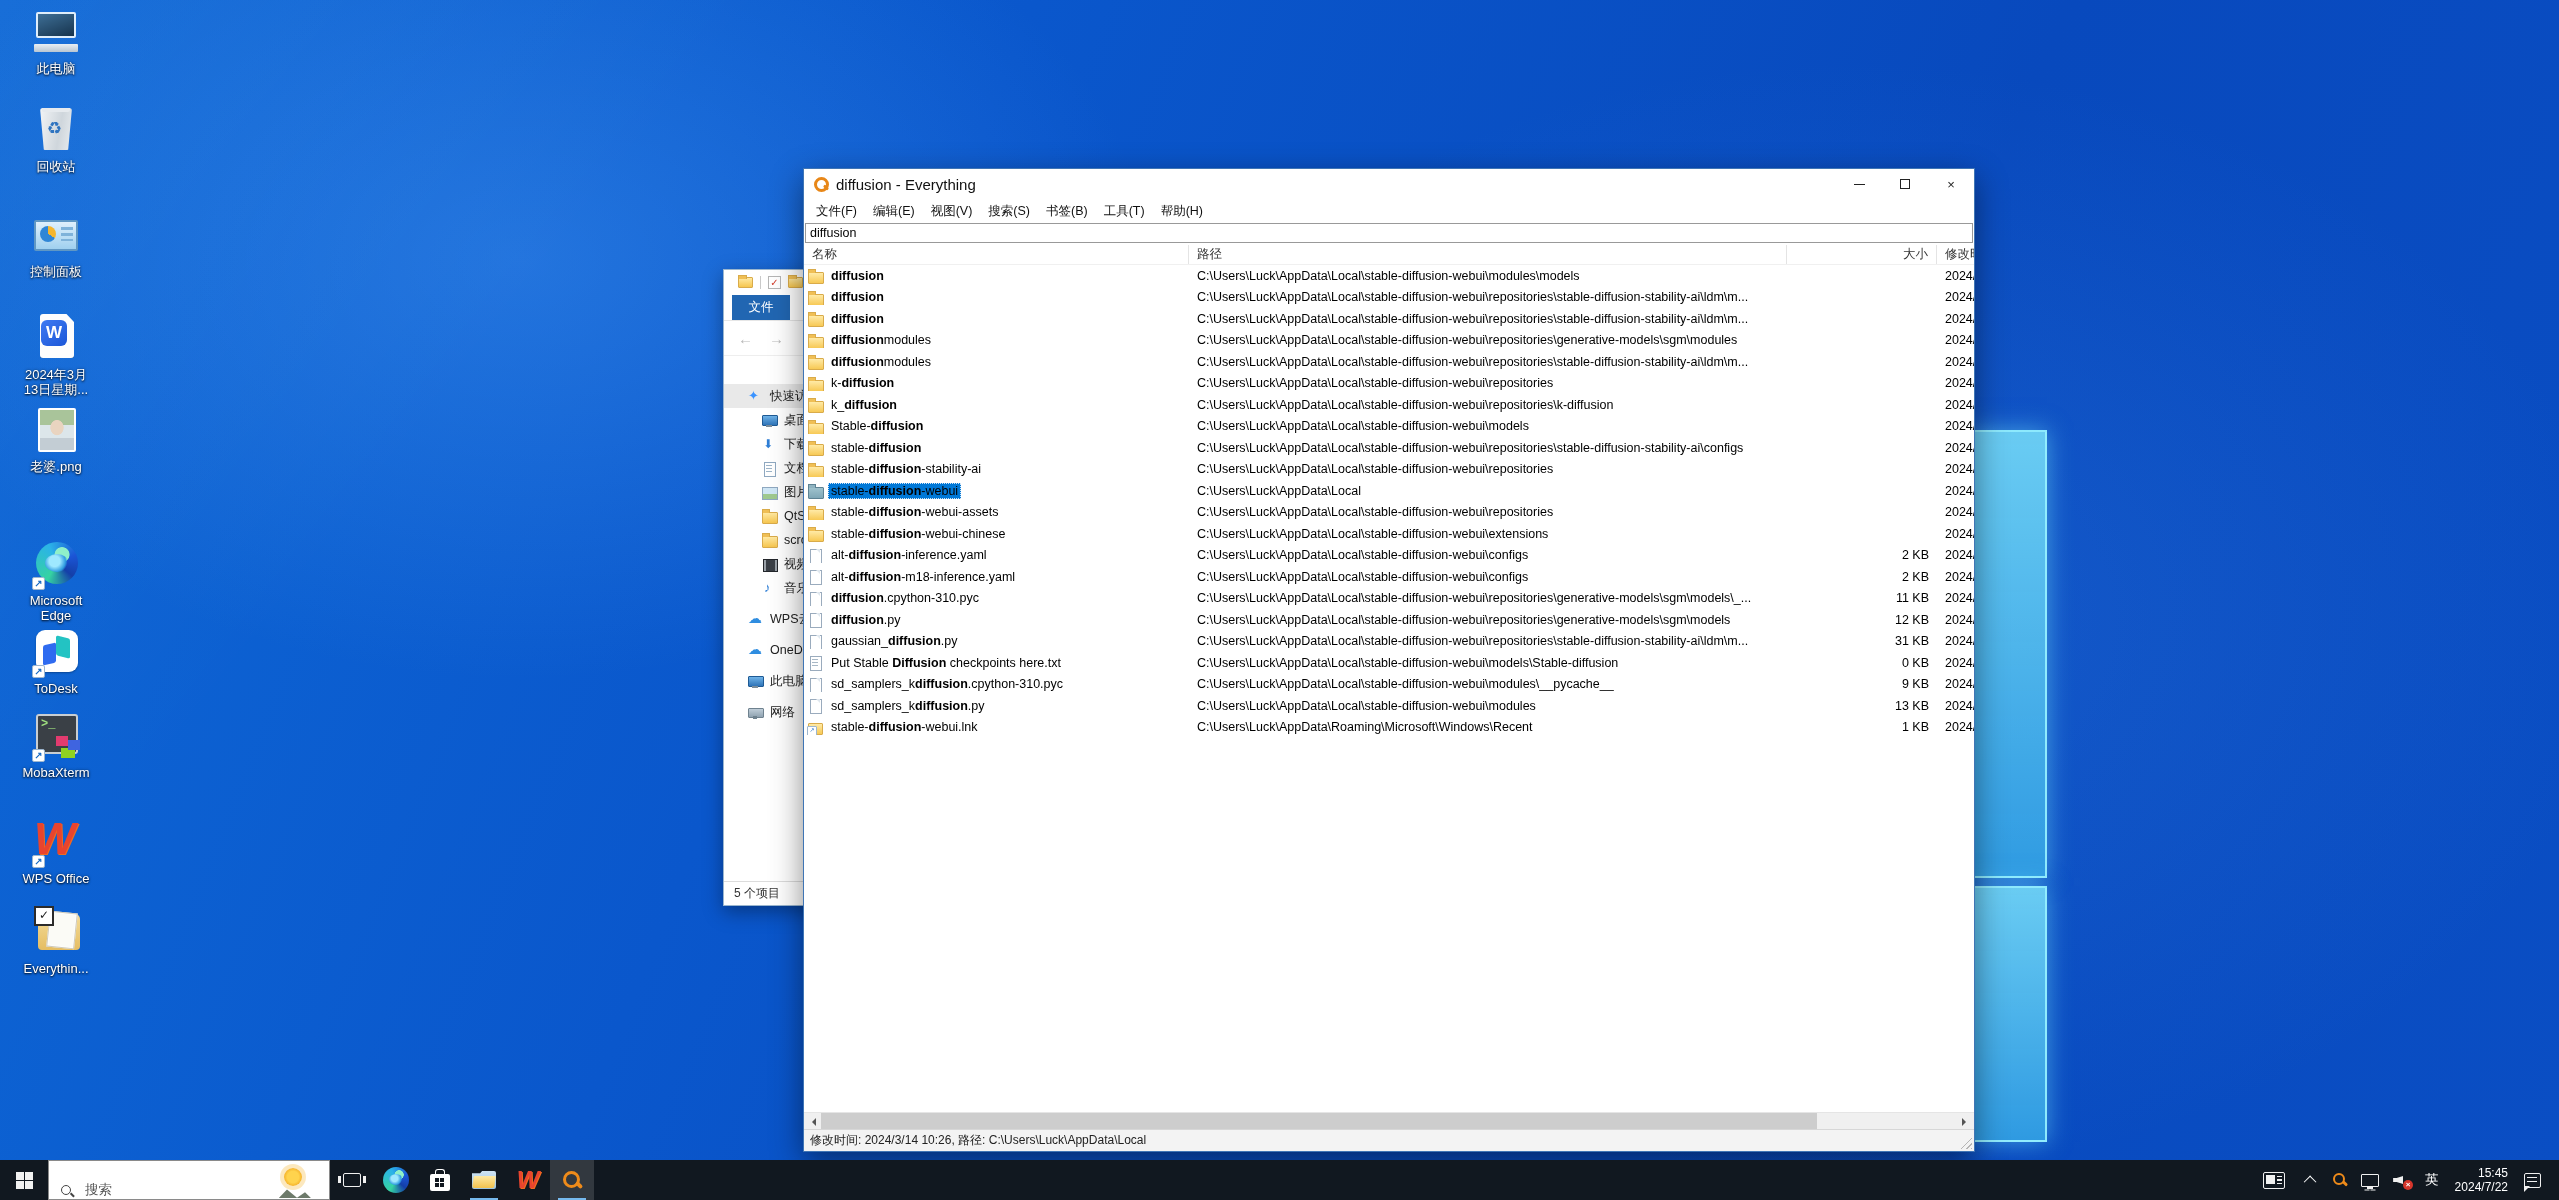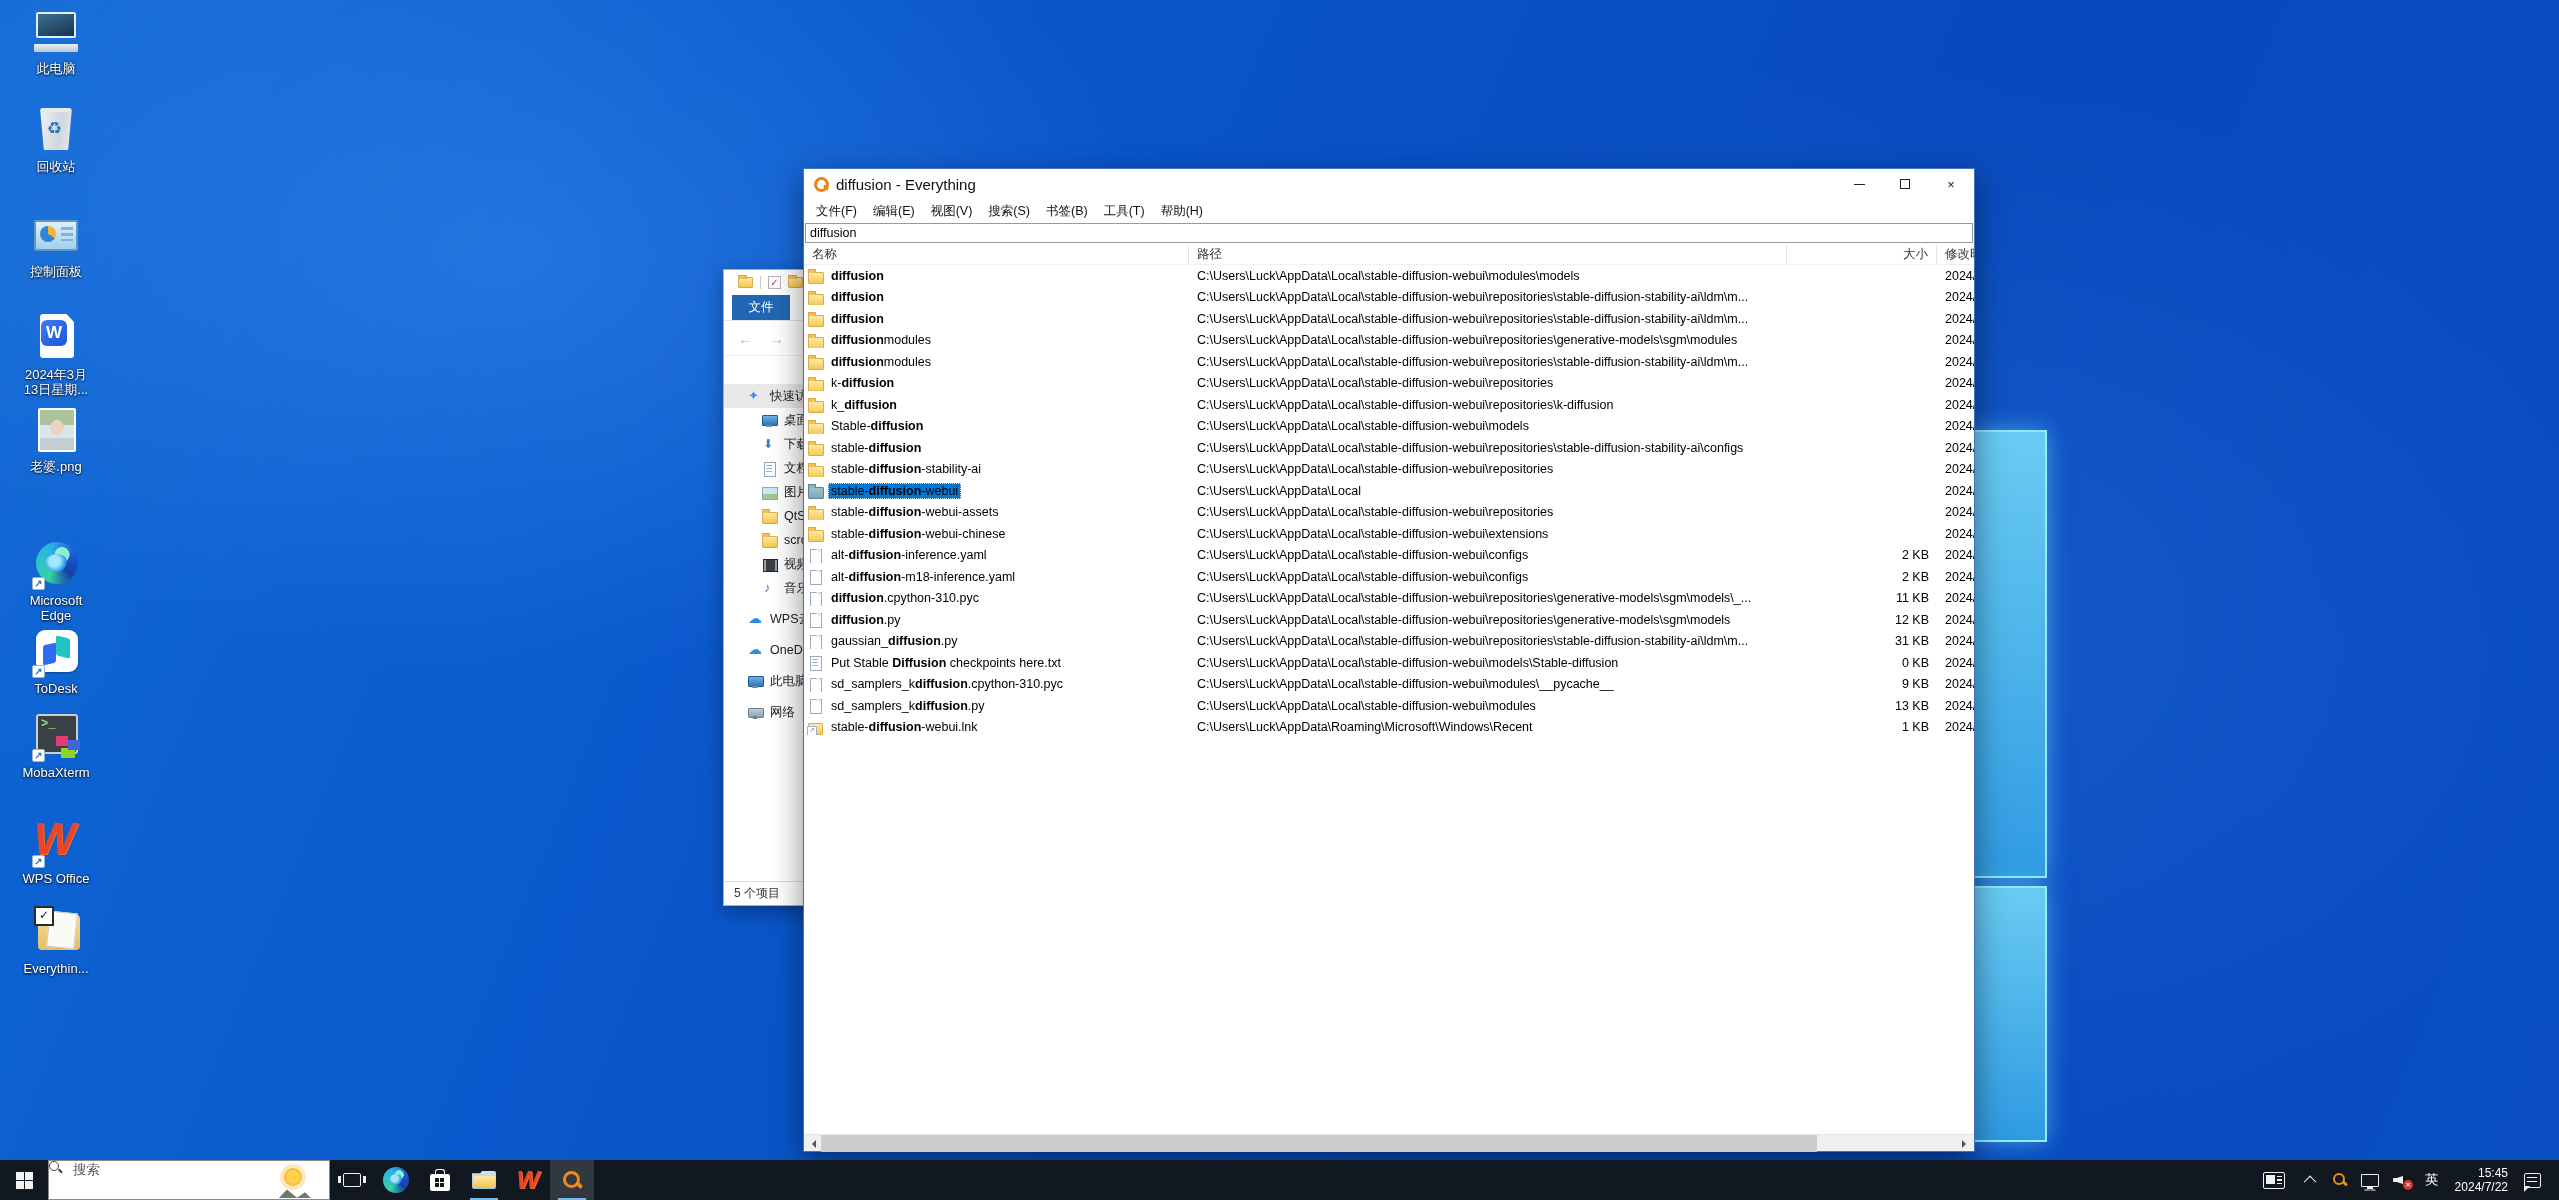--- a/index.html
+++ b/index.html
@@ -182,21 +182,21 @@
     padding-left:6px; font-size:12px; color:#222; position:relative; }
   .ev-status::after { content:""; position:absolute; right:2px; bottom:2px; width:12px; height:12px;
     background:
       linear-gradient(135deg, transparent 0 50%, #b5b5b5 50% 58%, transparent 58% 72%, #b5b5b5 72% 80%, transparent 80% 94%, #b5b5b5 94%); }
 
   
   .taskbar { position:absolute; left:0; bottom:0; width:2559px; height:40px; background:#111820; z-index:50; display:flex; align-items:stretch; }
   .tb-start { width:48px; display:flex; align-items:center; justify-content:center; }
   .win-glyph { width:17px; height:17px; display:grid; grid-template-columns:8px 8px; grid-template-rows:8px 8px; gap:1px; }
   .win-glyph i { background:#f2f2f2; }
-  .tb-search { width:282px; background:#fff; border:1px solid #8a8a8a; display:flex; align-items:flex-start; position:relative; }
+  .tb-search { width:282px; background:#fff; border:1px solid #8a8a8a; display:flex; align-items:flex-end; padding-left:12px; position:relative; }
   .tbs-mag { width:14px; height:14px; position:relative; margin-right:10px; }
   .tbs-mag::before { content:""; position:absolute; left:0; top:0; width:8px; height:8px; border:1.6px solid #444; border-radius:50%; }
   .tbs-mag::after { content:""; position:absolute; left:9px; top:9px; width:5px; height:1.6px; background:#444; transform:rotate(45deg); }
   .tbs-text { font-size:13.5px; color:#555; }
   .tbs-weather { position:absolute; right:18px; top:3px; width:34px; height:34px; overflow:hidden; }
   .tbs-weather::before { content:""; position:absolute; left:7px; top:4px; width:18px; height:18px; border-radius:50%;
     background:radial-gradient(#ffd34d 0 45%, #f5b32b 70%); box-shadow:0 0 0 4px rgba(245,190,70,.35); }
   .tbs-weather::after { content:""; position:absolute; left:-2px; bottom:-4px; width:40px; height:14px;
     background:#6d7a6a; clip-path:polygon(0 100%,30% 10%,55% 70%,75% 30%,100% 100%); }
   .tb-apps { display:flex; }
@@ -637,20 +637,21 @@
           <div class="ev-cell c-size">1 KB</div>
           <div class="ev-cell c-date">2024/3</div>
         </div>
       </div>
     <div class="ev-filler"></div>
     <div class="ev-hscroll">
       <div class="hs-arrow hs-left"></div>
       <div class="hs-thumb"></div>
       <div class="hs-arrow hs-right"></div>
     </div>
+    <div class="ev-status">修改时间: 2024/3/14 10:26, 路径: C:\Users\Luck\AppData\Local</div>
   </div>
 
   <div class="taskbar">
     <div class="tb-start">
       <div class="win-glyph">
           <i></i>
           <i></i>
           <i></i>
           <i></i>
         </div>

